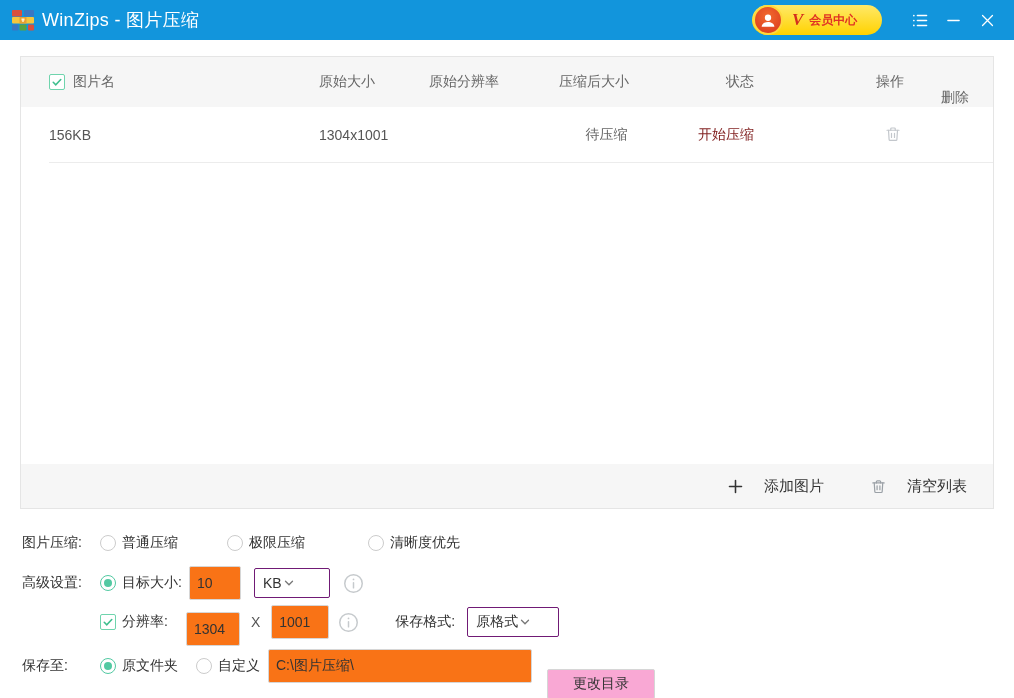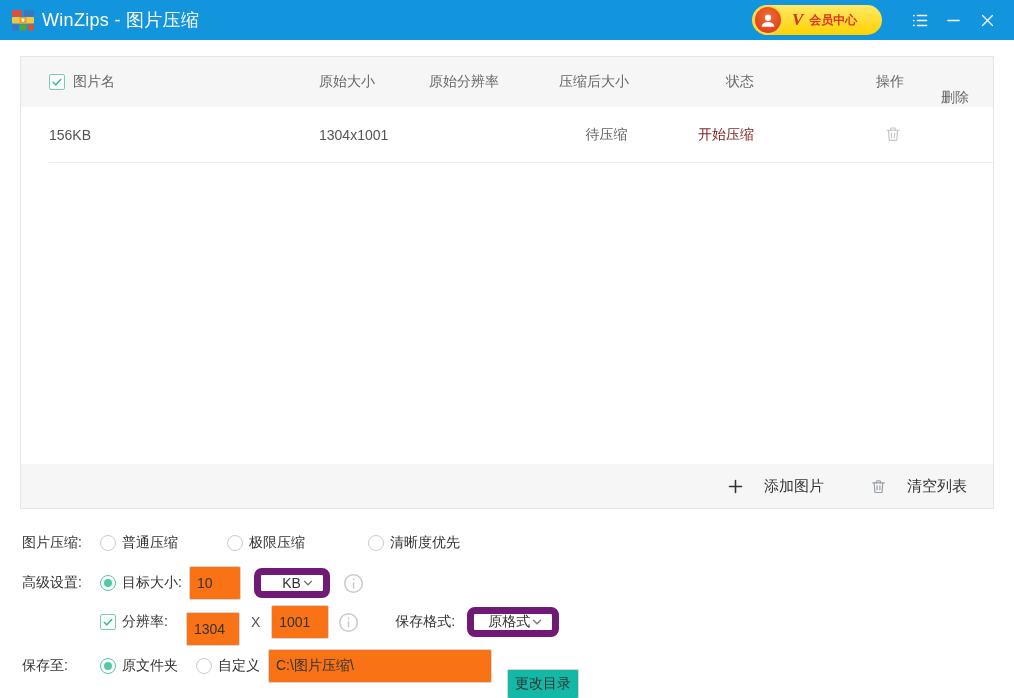--- a/index.html
+++ b/index.html
@@ -83,32 +83,32 @@
   .row1 { margin-top:16px; height:24px; }
   .row2 { margin-top:13px; height:30px; }
   .row3 { margin-top:9px;  height:30px; }
   .row4 { margin-top:14px; height:30px; }
   .slabel { width:78px; color:#333; flex:0 0 auto; }
   .opt { display:flex; align-items:center; gap:6px; cursor:pointer; }
   .txt-input {
     height:30px; border:1px solid #d6d6d6; border-radius:2px; padding:16px 7px;
     font-size:14px; color:#333; font-family:inherit; outline:none; background:#f97316;
   }
-  .w52{width:52px;} .w54{width:54px;} .w58{width:58px;} .w224{width:224px;}
+  .w52{width:52px;} .w54{width:54px;} .w58{width:58px;} .w224{width:264px;}
   .selectbox {
-    height:30px; border:7px solid #701a75; border-radius:8px; background:#fff;
-    display:flex; align-items:center; justify-content:flex-end;
+    height:30px; border:1px solid #701a75; border-radius:2px; background:#fff;
+    display:flex; align-items:center; justify-content:flex-start;
     padding:0 8px; cursor:pointer; color:#333;
   }
   .selectbox svg { width:14px; height:14px; }
   .info-ic { width:21px; height:21px; cursor:pointer; }
   .info-ic svg { width:21px; height:21px; }
   .xsep { color:#555; margin:0 11px; }
   .push-btn {
-    height:30px; padding:0 7px; border:1px solid #d6d6d6; border-radius:2px; background:#14b8a6;
+    height:30px; padding:0 25px; border:1px solid #d6d6d6; border-radius:2px; background:#f9a8d4;
     font-size:14px; color:#333; cursor:pointer; font-family:inherit;margin-top:36px;
   }
   .compress-btn {
     position:absolute; right:22px; top:93px; width:177px; height:58px;
     background:linear-gradient(180deg,#37bbf7,#1fa8ef); color:#fff; font-size:20px;
     border:none; border-radius:5px; cursor:pointer; font-family:inherit;
     box-shadow:0 3px 8px rgba(31,168,239,.35); letter-spacing:2px;
   }
 </style>
 </head>

